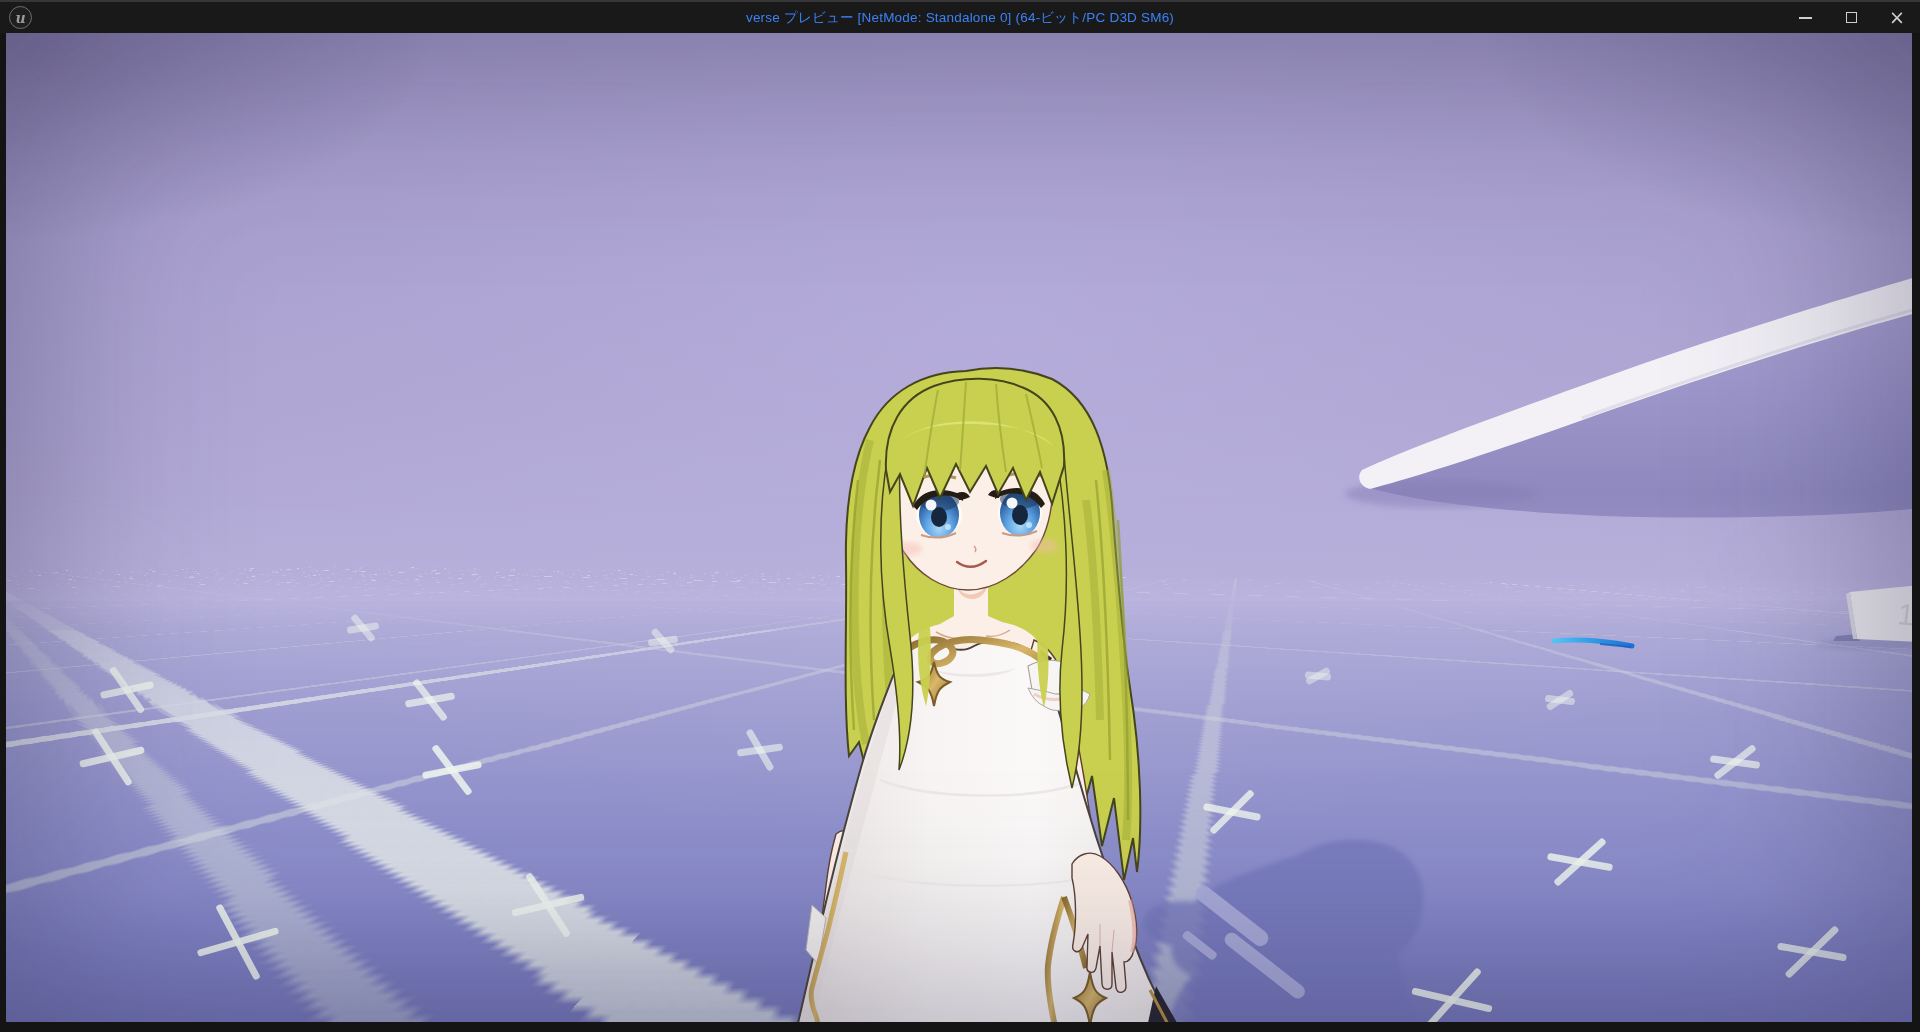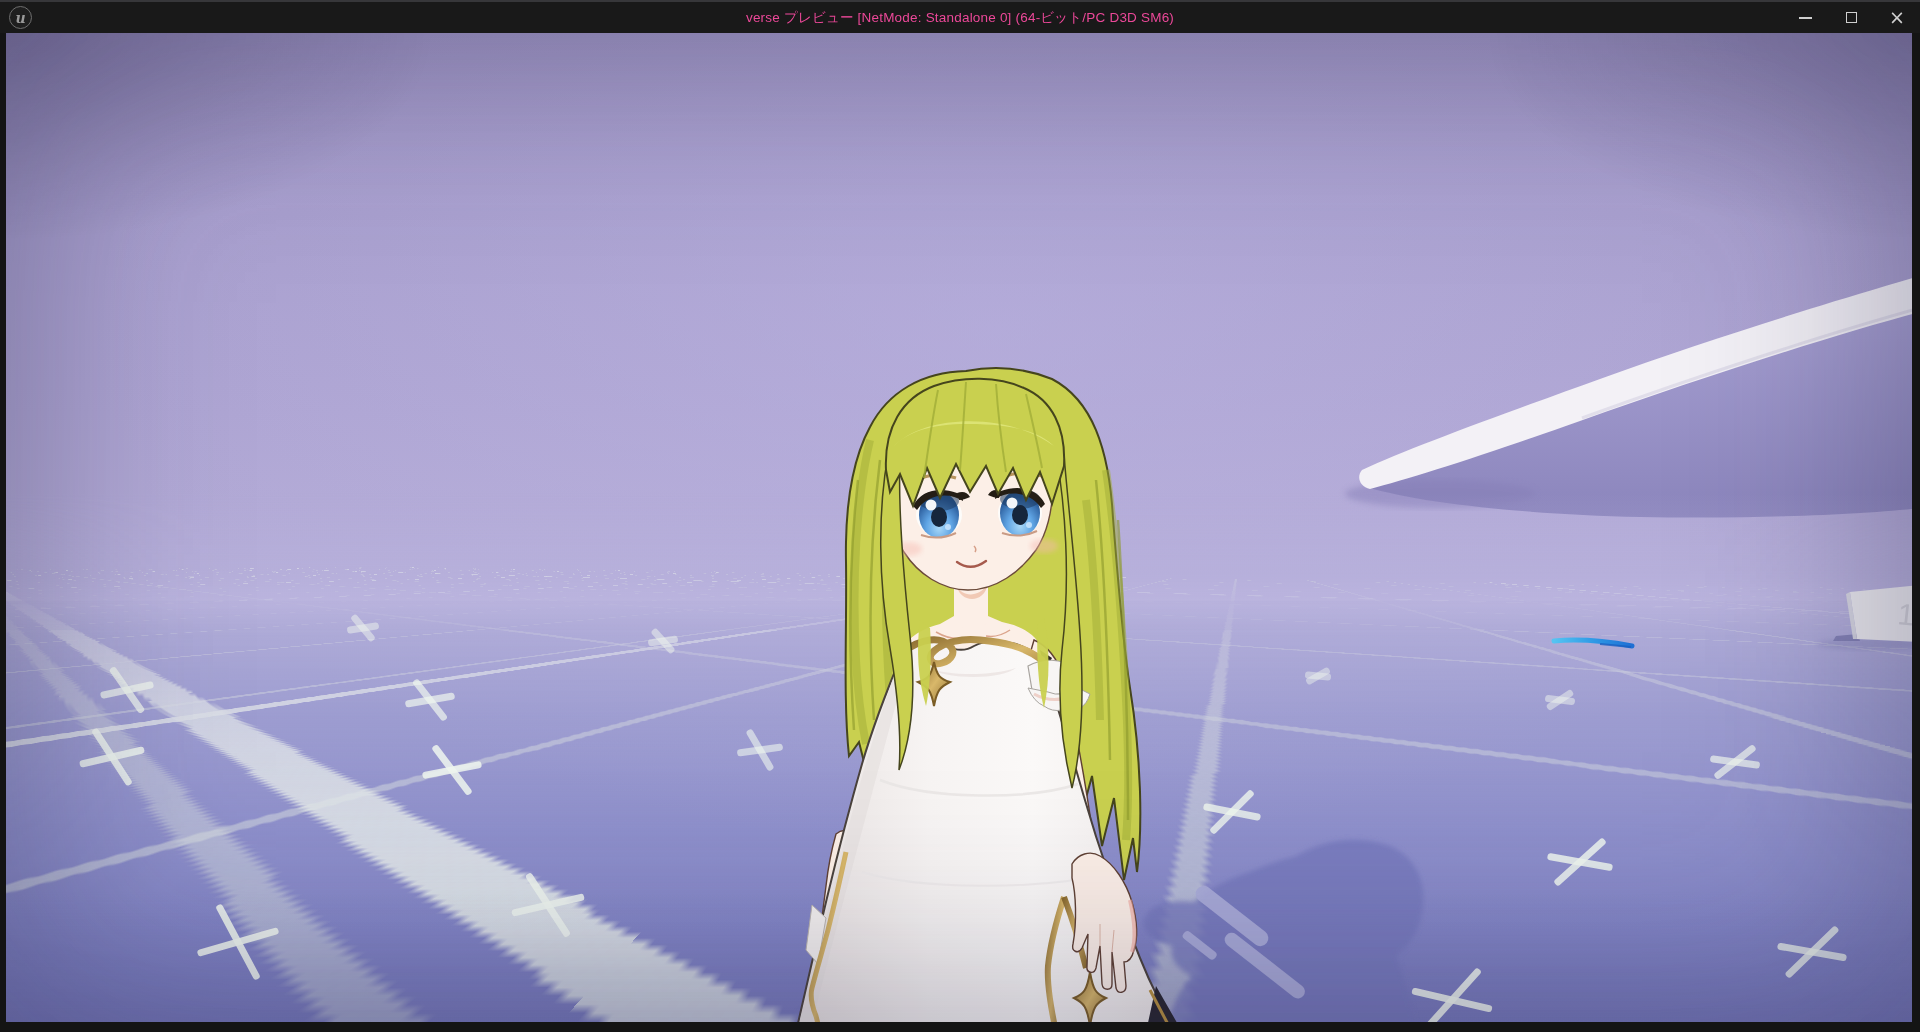--- a/index.html
+++ b/index.html
@@ -2,21 +2,21 @@
 <html style="--titlebar_bg: #191919; --titlebar_text: #bdbdbd; --frame: #141414; --sky_top: #a096c6; --floor_mid: #8e90cc; --grid_major: #eff6ee; --disc_face: #f3f1f6; --cube_face: #ecebef; --cube_digit: #cfced4; --blue_a: #45b7ee; --blue_b: #1f6fd4; --shadow_col: #7478bb; --hair_base: #c9d04f; --hair_hi: #e9f08d; --hair_sh: #a2ae38; --hair_deep: #8c992c; --hair_line: #45451d; --skin: #fcefe7; --skin_sh: #f2c9b8; --skin_line: #5f4033; --sclera: #fdfcfa; --pupil: #16263c; --lash: #241d15; --dress: #f5f2f1; --dress_sh: #e7e2e1; --dress_line: #4a423c; --gold: #c39a4b; --gold_dark: #7b5d25; --gold_hi: #e3c37c; --mouth: #a65a4d; --brow: #b08a4e; --blush: #f6b9b0;"><head>
 <meta charset="utf-8">
 <style>
   html,body{margin:0;padding:0;background:#000;}
   .window{position:relative;width:1920px;height:1032px;background:#141414;overflow:hidden;
           font-family:"Liberation Sans",sans-serif;}
   
   .titlebar{position:absolute;left:0;top:0;width:100%;height:33px;background:#191919;
             border-top:2px solid #37373a;box-sizing:border-box;display:flex;align-items:center;}
   .title-text{position:absolute;left:0;right:0;top:0;height:31px;display:flex;align-items:center;
-              justify-content:center;color:#ec4899;font-size:13.5px;letter-spacing:.2px;pointer-events:none;}
+              justify-content:center;color:#3b82f6;font-size:13.5px;letter-spacing:.2px;pointer-events:none;}
   .ue-badge{position:absolute;left:9px;top:4px;width:23px;height:23px;border-radius:50%;
             border:1.5px solid #6e6e6e;background:#1f1f1f;box-sizing:border-box;
             display:flex;align-items:center;justify-content:center;
             color:#9a9a9a;font-family:"DejaVu Serif",serif;font-style:italic;font-weight:bold;font-size:14px;line-height:1;}
   .win-controls{position:absolute;right:0;top:0;height:31px;display:flex;}
   .win-btn{width:46px;height:31px;display:flex;align-items:center;justify-content:center;color:#cfcfcf;}
   .glyph-min{width:13px;height:2px;background:#cfcfcf;}
   .glyph-max{width:11px;height:11px;border:1.5px solid #cfcfcf;box-sizing:border-box;}
   .glyph-close{font-size:19px;line-height:1;font-family:"DejaVu Sans",sans-serif;}
   

